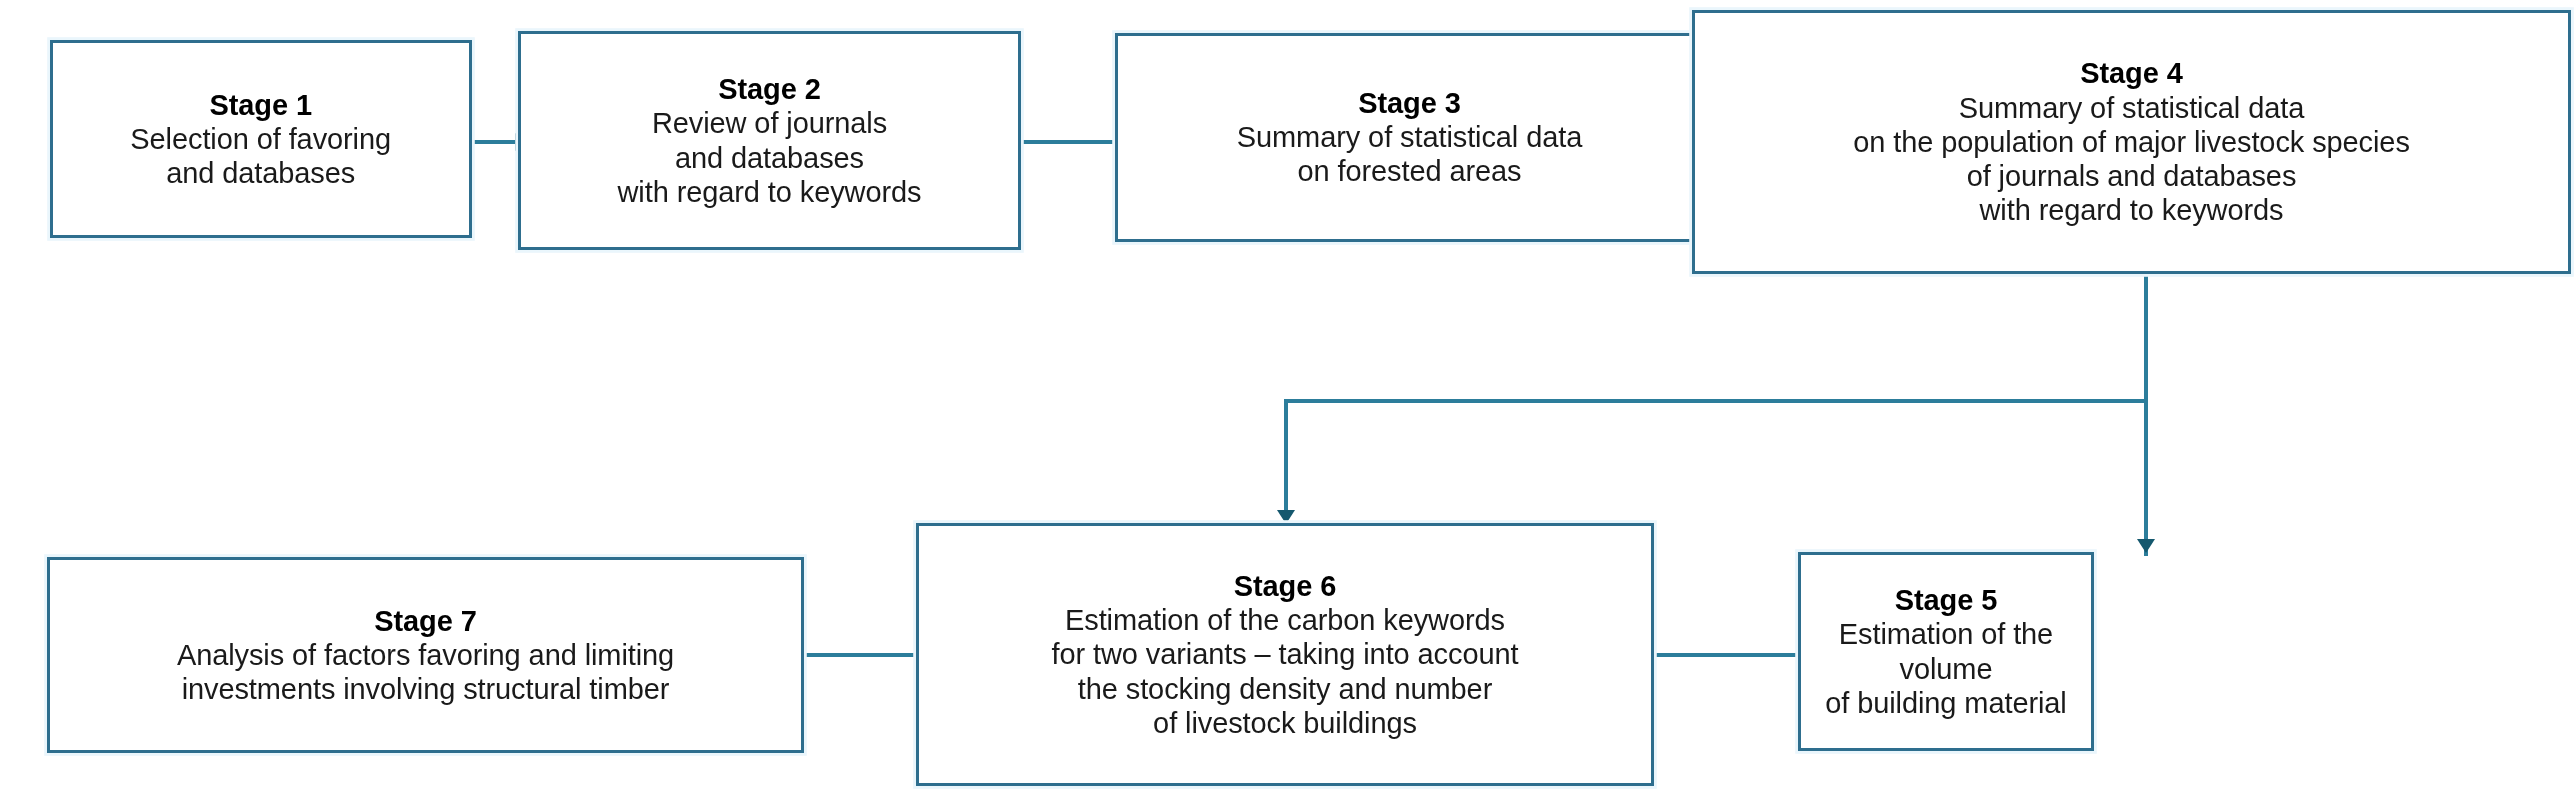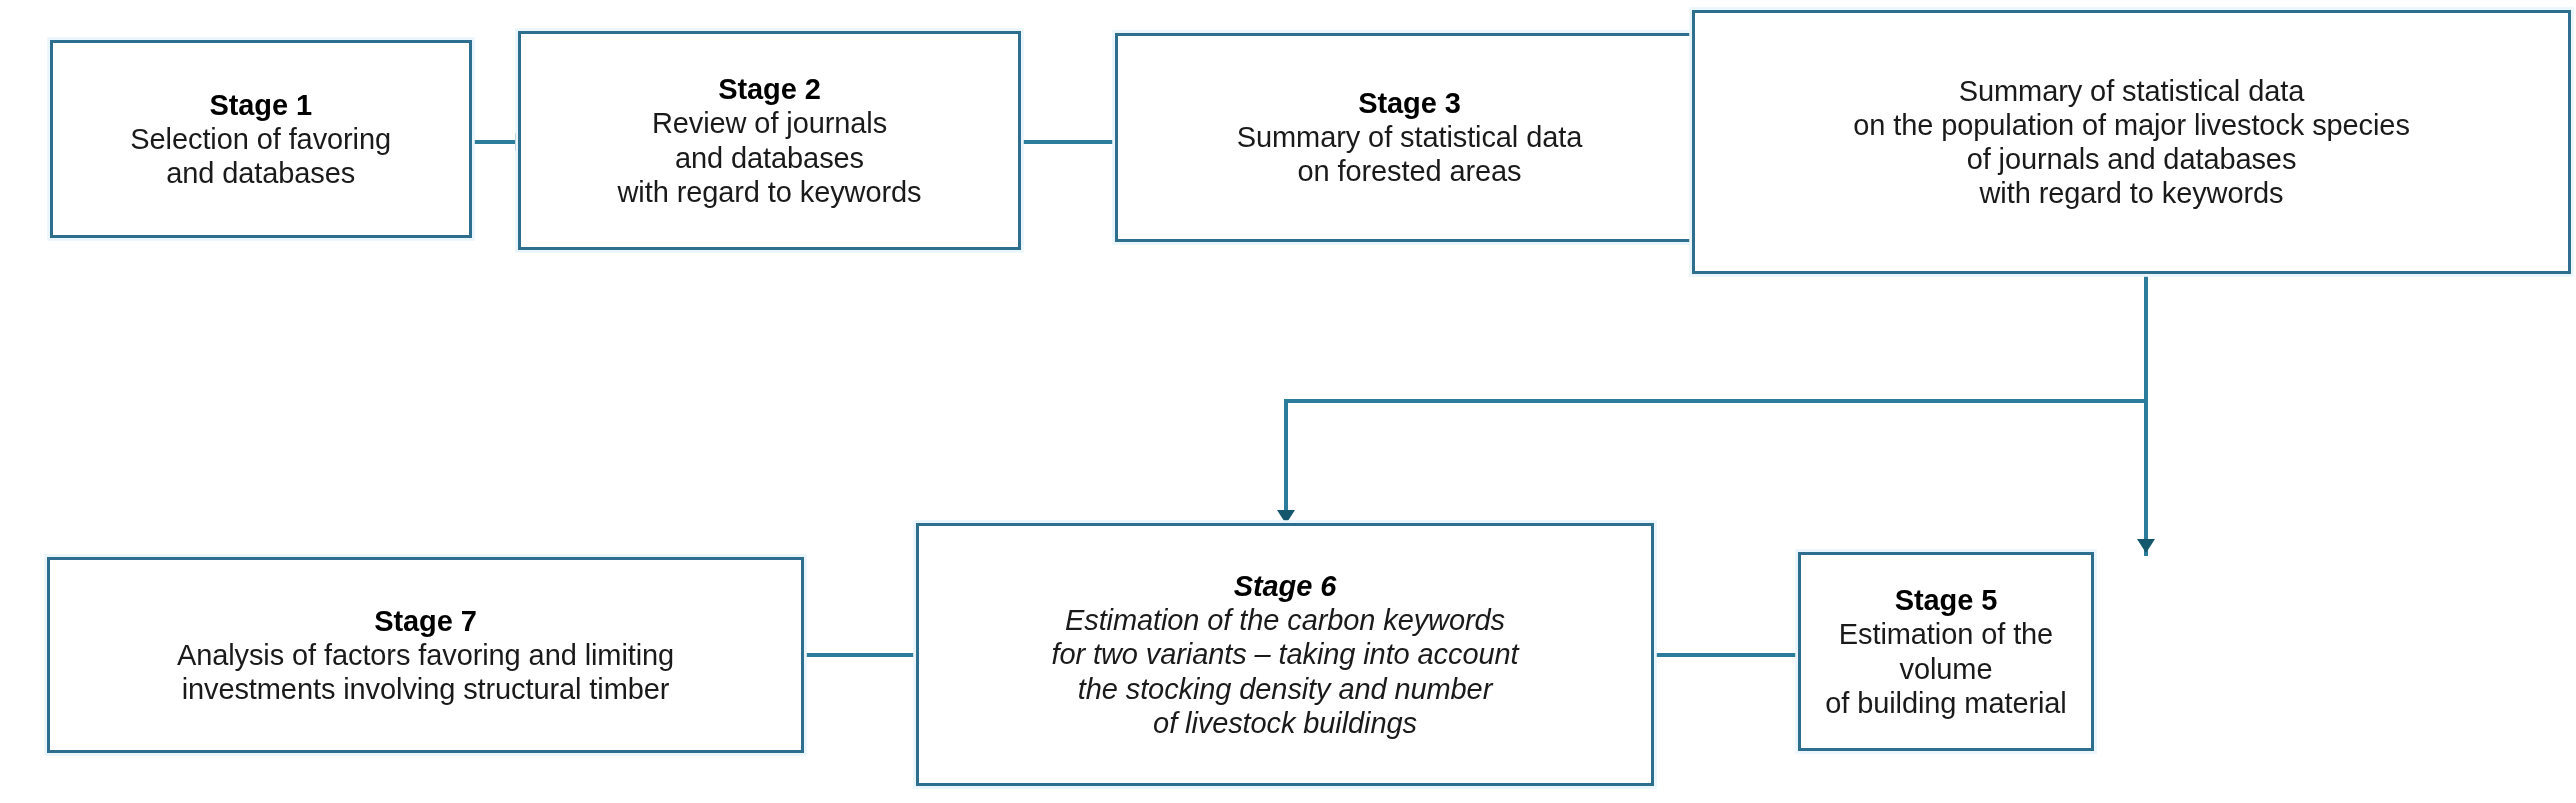--- a/index.html
+++ b/index.html
@@ -132,36 +132,37 @@
   <div class="node" style="left:1115px; top:32.5px; width:589px; height:209px;">
     <div class="node-inner">
       <span class="node-title">Stage 3</span>
       <span class="node-body">Summary of statistical data
 on forested areas</span>
     </div>
   </div>
 
   <div class="node" style="left:1692px; top:10px; width:879px; height:264px;">
     <div class="node-inner">
+      <span class="node-title">Stage 4</span>
       <span class="node-body">Summary of statistical data
 on the population of major livestock species
 of journals and databases
 with regard to keywords</span>
     </div>
   </div>
 
   <div class="node" style="left:1798px; top:552px; width:296px; height:199px;">
     <div class="node-inner">
       <span class="node-title">Stage 5</span>
       <span class="node-body">Estimation of the volume
 of building material</span>
     </div>
   </div>
 
-  <div class="node" style="left:916px; top:523px; width:738px; height:263px;font-style:italic;">
+  <div class="node" style="left:916px; top:523px; width:738px; height:263px;">
     <div class="node-inner">
       <span class="node-title">Stage 6</span>
       <span class="node-body">Estimation of the carbon keywords
 for two variants – taking into account
 the stocking density and number
 of livestock buildings</span>
     </div>
   </div>
 
   <div class="node" style="left:7px; top:557px; width:757px; height:196px;margin-left:40px;">

